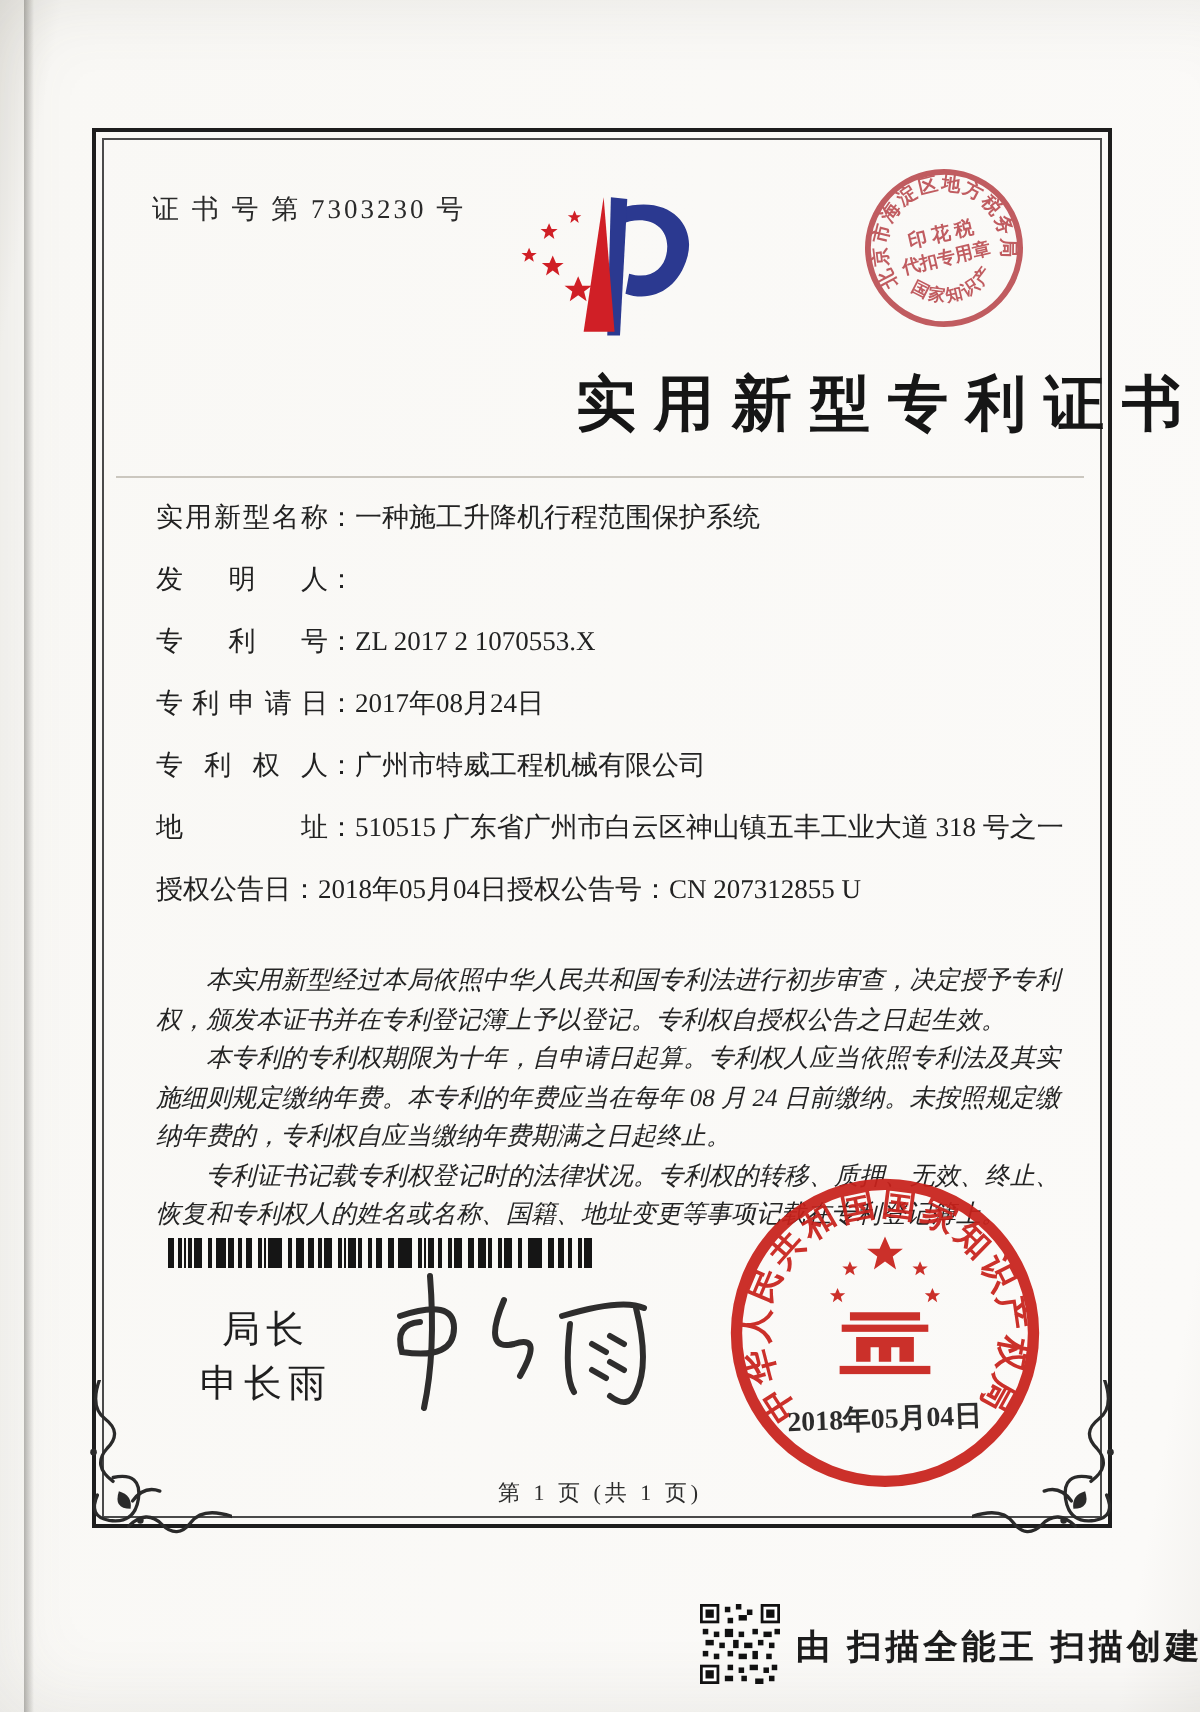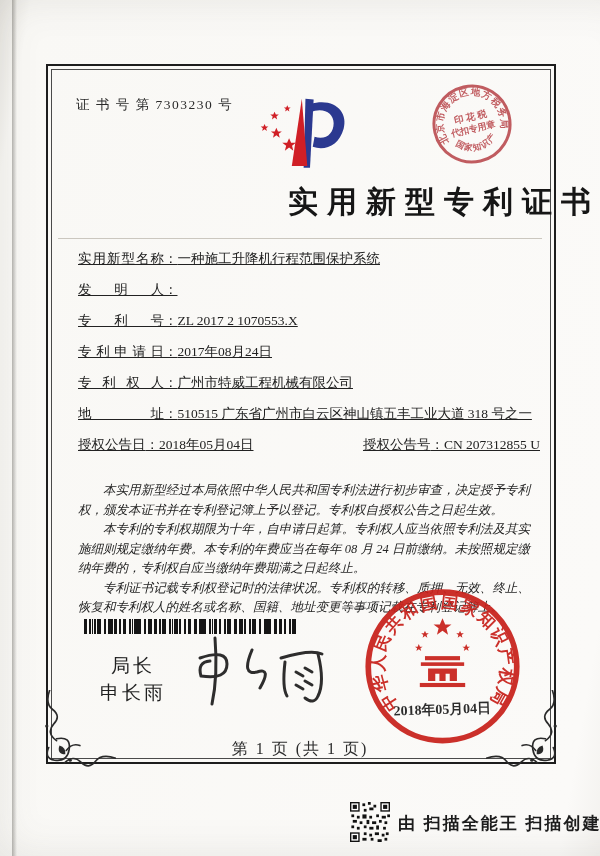--- a/index.html
+++ b/index.html
@@ -17,26 +17,26 @@
   .frame::before{content:"";position:absolute;inset:3px;border:1px solid #4a4a4a;}
 
   .certno{left:76px;top:96px;font-size:13.5px;color:#2a2a2a;letter-spacing:1.5px;}
 
   .title{left:0;top:182px;width:600px;text-align:right;font-size:30px;font-weight:bold;
     color:#161616;letter-spacing:9px;}
 
   .title-rule{left:58px;top:238px;width:484px;height:1px;background:#cbc7bf;}
 
   
-  .body{left:78px;top:248px;width:462px;font-size:13.5px;color:#222;text-decoration:underline;}
+  .body{left:78px;top:248px;width:462px;font-size:13.5px;color:#222;}
   .frow{display:flex;line-height:22px;margin-bottom:9px;}
   .flabel{display:inline-block;width:86px;text-align:justify;text-align-last:justify;flex:none;}
   .fcolon{flex:none;}
   .fvalue{flex:1;}
-  .grant-row{display:flex;justify-content:space-between;line-height:22px;margin-top:2px;width:462px;}
+  .grant-row{display:flex;line-height:22px;margin-top:2px;width:462px;}
 
   .paras{left:78px;top:481px;width:452px;font-size:12.5px;line-height:19.5px;color:#242424;text-align:justify;font-style:italic;}
   .paras p{margin:0;text-indent:2em;}
 
   
   .barcode{left:84px;top:619px;width:212px;height:15px;
     background:
       repeating-linear-gradient(90deg,#151515 0 2px,transparent 2px 5px),
       repeating-linear-gradient(90deg,#151515 0 1px,transparent 1px 8px),
       repeating-linear-gradient(90deg,#151515 0 3px,transparent 3px 13px);}
@@ -45,21 +45,21 @@
   .sig-svg{left:178px;top:632px;}
 
   .seal-svg{left:360px;top:586px;opacity:.93;}
   .stamp-svg{left:420px;top:72px;opacity:.88;transform:rotate(-13deg);}
   .logo-svg{left:250px;top:90px;}
 
   .flourish{width:78px;height:78px;}
   .fl-bl{left:38px;top:690px;}
   .fl-br{left:486px;top:690px;transform:scaleX(-1);}
 
-  .pagefoot{left:0;top:739px;width:600px;text-align:center;font-size:16px;color:#2c2c2c;letter-spacing:2px;}
+  .pagefoot{left:0;top:739px;width:600px;text-align:center;font-size:11px;color:#2c2c2c;letter-spacing:2px;}
 
   .qr{left:350px;top:802px;}
   .scan-caption{left:398px;top:812px;font-size:17px;color:#1c1c1c;letter-spacing:2px;
     font-family:"Liberation Sans","DejaVu Sans",sans-serif;font-weight:bold;}
 </style>
 </head>
 <body>
 
 <div class="page">
   <div class="edge edge-l"></div>

